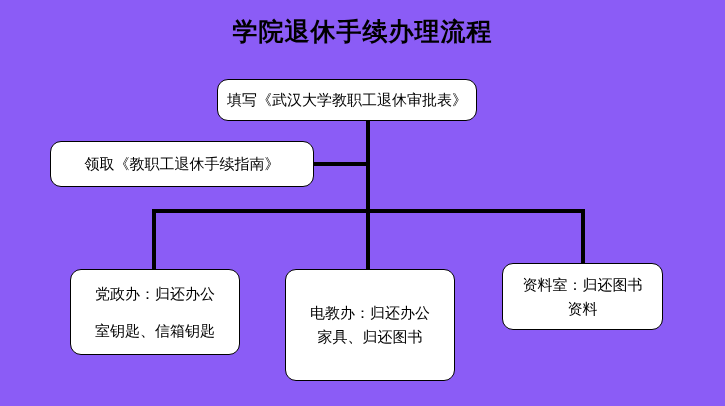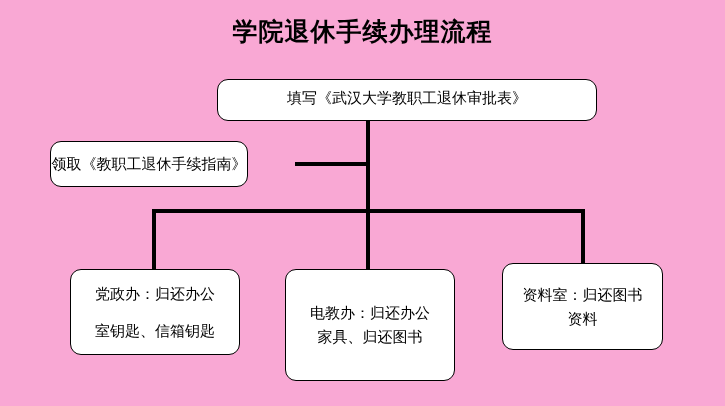--- a/index.html
+++ b/index.html
@@ -8,21 +8,21 @@
     background: #ffffff;
   }
   body {
     font-family: "Liberation Serif", "DejaVu Serif", serif;
     color: #000000;
   }
   #canvas {
     position: relative;
     width: 725px;
     height: 406px;
-    background: #f9a8d4;
+    background: #8b5cf6;
     overflow: hidden;
   }
   
   .title {
     position: absolute;
     left: 0;
     top: 16px;
     width: 725px;
     text-align: center;
     font-size: 25px;
@@ -51,25 +51,25 @@
     display: block;
     white-space: nowrap;
   }
   .node.two-line {
     font-size: 15px;
   }
   .node.two-line .line + .line {
     margin-top: 4px;
   }
   
-  #node-top      { left: 217px; top: 79px;  width: 380px; height: 42px; font-family: Liberation Mono, monospace; }
-  #node-guide    { left: 50px;  top: 141px; width: 198px; height: 46px; text-align: right; }
+  #node-top      { left: 217px; top: 79px;  width: 260px; height: 42px; }
+  #node-guide    { left: 50px;  top: 141px; width: 264px; height: 46px; text-align: right; }
   #node-dangzheng{ left: 70px;  top: 269px; width: 170px; height: 86px; gap: 13px; }
   #node-dianjiao { left: 285px; top: 269px; width: 170px; height: 112px; }
-  #node-ziliao   { left: 502px; top: 263px; width: 161px; height: 87px; }
+  #node-ziliao   { left: 502px; top: 263px; width: 161px; height: 67px; }
   
   .conn {
     position: absolute;
     background: #000000;
     z-index: 1;
   }
   .conn.v { width: 4px; }
   .conn.h { height: 4px; }
   
   #conn-trunk      { left: 366px; top: 120px; height: 149px; }

